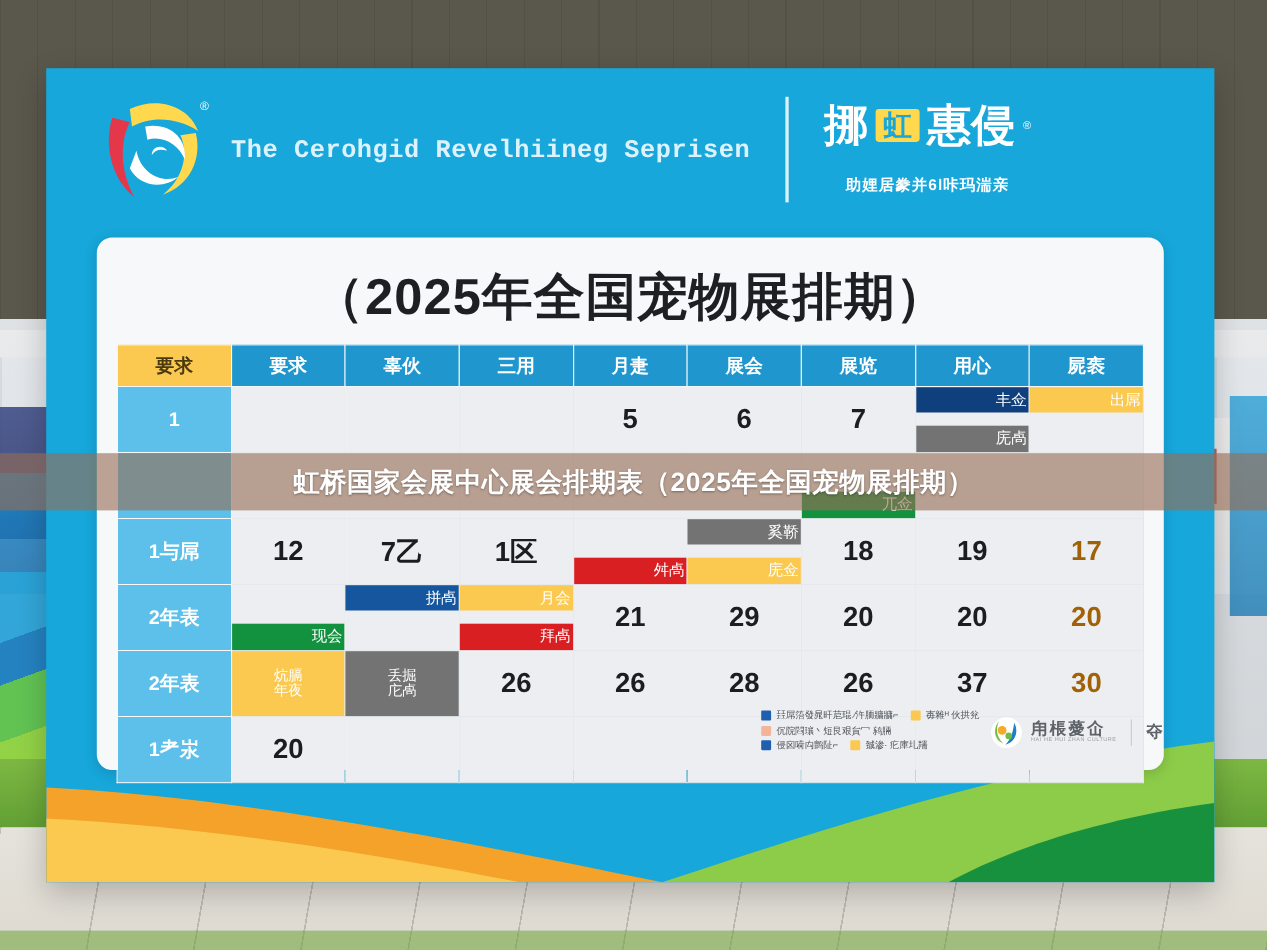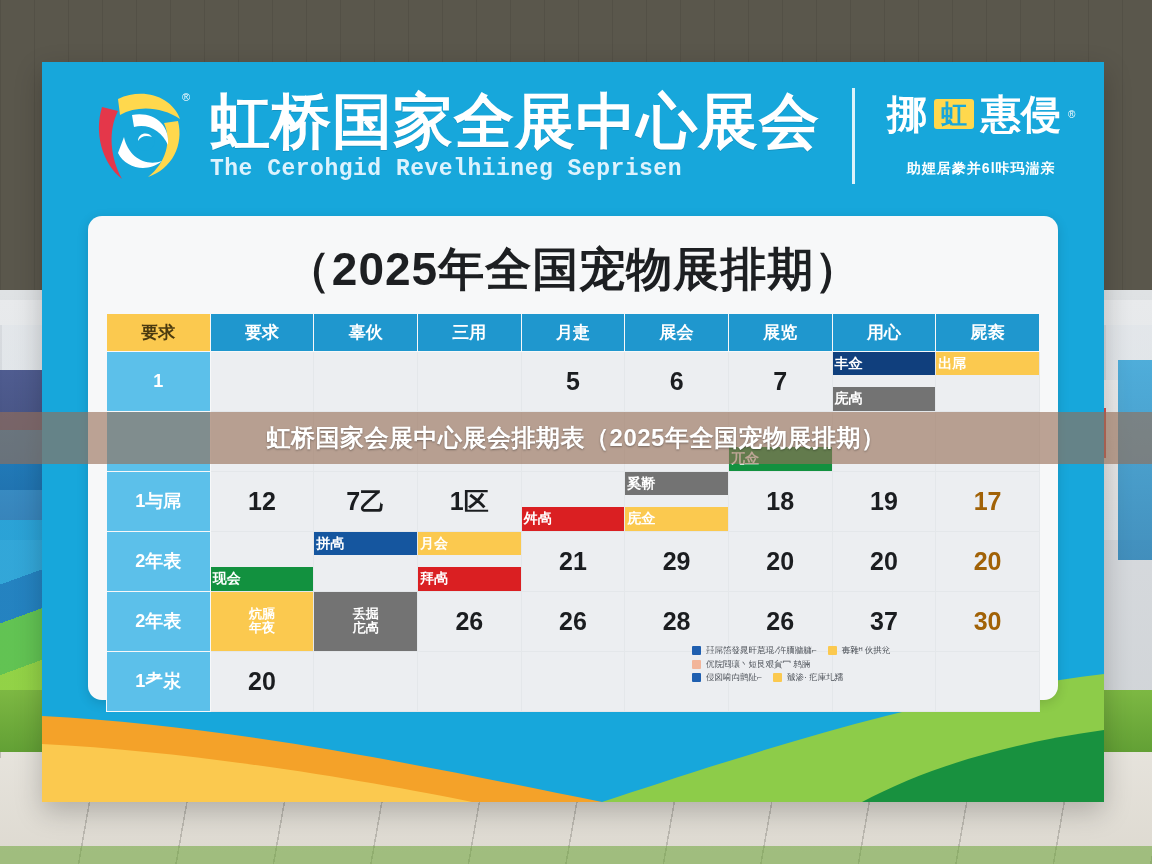--- a/index.html
+++ b/index.html
@@ -307,25 +307,25 @@
     position: absolute;
     inset: 0;
     display: flex;
     flex-direction: column;
     justify-content: center;
   }
   .chipwrap.top { justify-content: flex-start; }
   .chipwrap.bottom { justify-content: flex-end; }
   .chip {
     font-size: 14px;
-    font-weight: 700;
+    font-weight: 400;
     color: #fff;
     line-height: 1.12;
     padding: 4px 2px;
-    text-align: left;
+    text-align: right;
     white-space: nowrap;
   }
   .chip.two { padding: 3px 2px; font-size: 13px; }
   .chip.blue    { background: #15569f; }
   .chip.orange  { background: #737373; }
   .chip.yellow  { background: #fbc94f; }
   .chip.red     { background: #da1f22; }
   .chip.green   { background: #12913f; }
   .chip.navy    { background: #103f7d; }
 
@@ -451,21 +451,20 @@
           <path d="M90 36 C96 60 84 84 60 92 C78 78 84 56 76 38 Z" fill="#ffd84d"></path>
           <path d="M44 30 C66 26 82 40 80 60 C74 46 60 38 46 42 Z" fill="#ffffff"></path>
           <path d="M36 52 C40 72 58 82 74 76 C60 88 38 84 30 68 Z" fill="#ffffff"></path>
           <circle cx="57" cy="56" r="10" fill="#17a7db"></circle>
           <path d="M50 56 C50 48 60 46 64 52 C58 50 53 51 50 56 Z" fill="#ffffff"></path>
         </svg>
         <span class="logo-reg">®</span>
       </div>
 
       <div class="logo-text-wrap">
-        <div class="bb-title-cn">虹桥国家全展中心展会</div>
         <div class="bb-title-en">The Cerohgid Revelhiineg Seprisen</div>
       </div>
 
       <div class="bb-divider"></div>
 
       <div class="bb-sub-logo">
         <div class="bb-sub-row">
           <span class="bb-sub-cn">挪</span>
           <span class="bb-sub-badge">虹</span>
           <span class="bb-sub-cn">惠侵</span>
@@ -653,20 +652,37 @@
               <span>伔院閰瓖丶短艮艰貟冖 鸫脼</span>
             </div>
             <div class="legend-row">
               <span class="legend-sw blue"></span>
               <span>侵囟嗬禸鹯阯⌐</span>
               <span class="legend-sw yellow legend-txt2"></span>
               <span>臹渗· 疕庫圠羺</span>
             </div>
           </div>
 
+        <div class="brandmark">
+          <div class="brand-icon">
+            <svg width="30" height="30" viewBox="0 0 30 30">
+              <circle cx="15" cy="15" r="14" fill="#ffffff"></circle>
+              <path d="M22 6 C26 13 24 23 14 26 C20 20 21 13 22 6 Z" fill="#1e7fc4"></path>
+              <path d="M8 5 C3 11 3 21 12 25 C6 19 5 12 8 5 Z" fill="#6cbf45"></path>
+              <circle cx="11" cy="13" r="4" fill="#f7a92b"></circle>
+              <circle cx="17" cy="18" r="3" fill="#6cbf45"></circle>
+            </svg>
+          </div>
+          <div class="brand-words">
+            <div class="brand-cn">甪棖薆仚</div>
+            <div class="brand-en">HAI HE HUI ZHAN CULTURE</div>
+          </div>
+          <div class="brand-bar"></div>
+          <div class="brand-suffix">夺</div>
+        </div>
       </div>
     </div>
   </div>
 
   <div id="caption-band">
     <span id="caption-text">虹桥国家会展中心展会排期表（2025年全国宠物展排期）</span>
   </div>
 
 </div>
 

